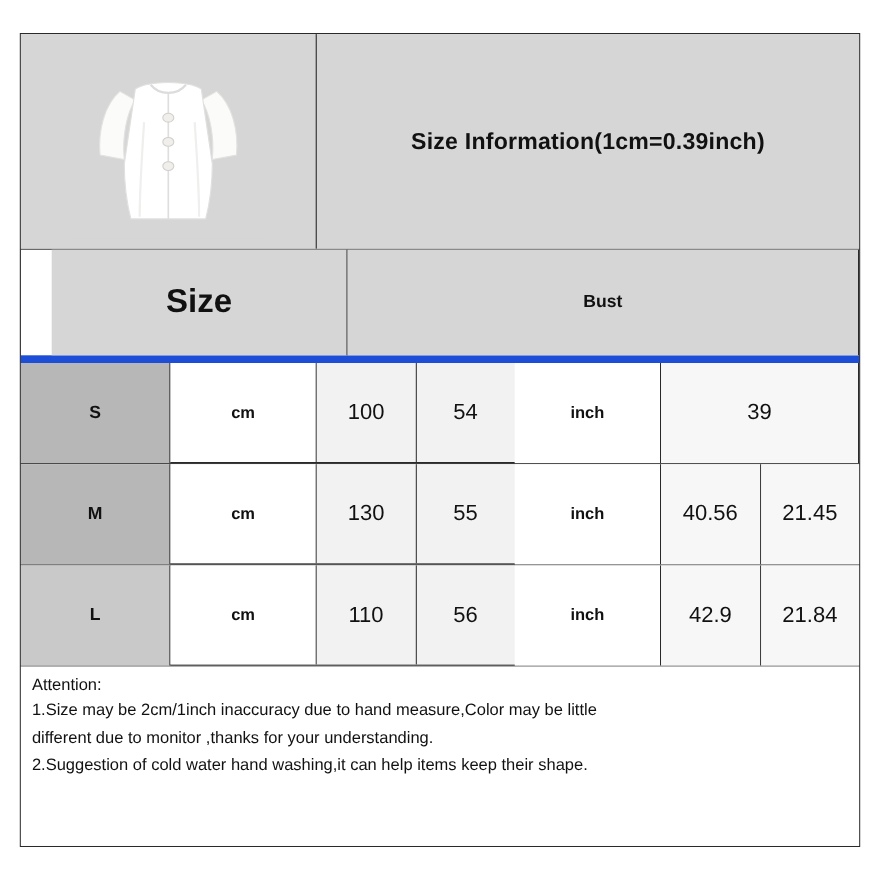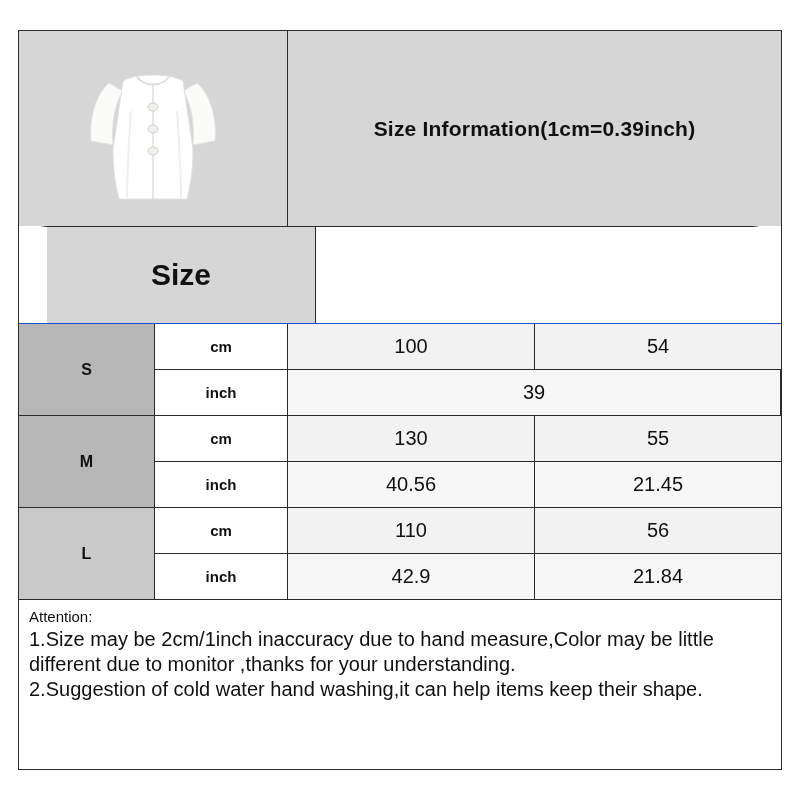--- a/index.html
+++ b/index.html
@@ -24,21 +24,20 @@
     border: 1px solid #2a2a2a;
     background: #ffffff;
     display: flex;
     flex-direction: column;
   }
   
   .header-row {
     display: flex;
     height: 195px;
     border-bottom: 1px solid #2a2a2a;
-    border-radius: 28px;
   }
   .img-cell {
     width: 268px;
     border-right: 1px solid #2a2a2a;
     background: #d6d6d6;
     display: flex;
     align-items: center;
     justify-content: center;
     overflow: hidden;
     position: relative;
@@ -57,21 +56,21 @@
   .title-text {
     font-size: 21px;
     font-weight: bold;
     color: #111111;
     letter-spacing: 0.2px;
   }
   
   .colhead-row {
     display: flex;
     height: 96px;
-    border-bottom: 1px solid #1d4ed8;
+    border-bottom: 7px solid #1d4ed8;
     padding-left: 28px;
   }
   .colhead-size {
     width: 268px;
     border-right: 1px solid #2a2a2a;
     background: #d6d6d6;
     display: flex;
     align-items: center;
     justify-content: center;
     font-size: 30px;
@@ -104,21 +103,21 @@
     justify-content: center;
     font-size: 16px;
     font-weight: bold;
   }
   .group.alt .group-label {
     background: #c9c9c9;
   }
   .group-rows {
     flex: 1;
     display: flex;
-    flex-direction: column;
+    flex-direction: row;
   }
   .row {
     flex: 1;
     display: flex;
     border-bottom: 1px solid #2a2a2a;
   }
   .row:last-child {
     border-bottom: none;
   }
   .cell-unit {
@@ -151,21 +150,21 @@
     background: #ffffff;
     padding: 6px 10px 0 10px;
     box-sizing: border-box;
   }
   .attn-title {
     font-size: 15px;
     line-height: 21px;
     color: #111111;
   }
   .attn-line {
-    font-size: 20px;
+    font-size: 15px;
     line-height: 25px;
     color: #111111;
   }
 </style>
 </head>
 <body>
 
 <div class="sheet">
 
   <div class="header-row">
@@ -190,20 +189,21 @@
         <path d="M112 70 C114 100, 116 130, 116 156" fill="none" stroke="#efefed" stroke-width="2"></path>
       </svg>
     </div>
     <div class="title-cell">
       <span class="title-text">Size Information(1cm=0.39inch)</span>
     </div>
   </div>
 
   <div class="colhead-row">
     <div class="colhead-size">Size</div>
+    <div class="colhead-bust">Bust</div>
   </div>
 
   <div class="group">
     <div class="group-label">S</div>
     <div class="group-rows">
       <div class="row">
         <div class="cell-unit">cm</div>
         <div class="cell-val first">100</div>
         <div class="cell-val">54</div>
       </div>

